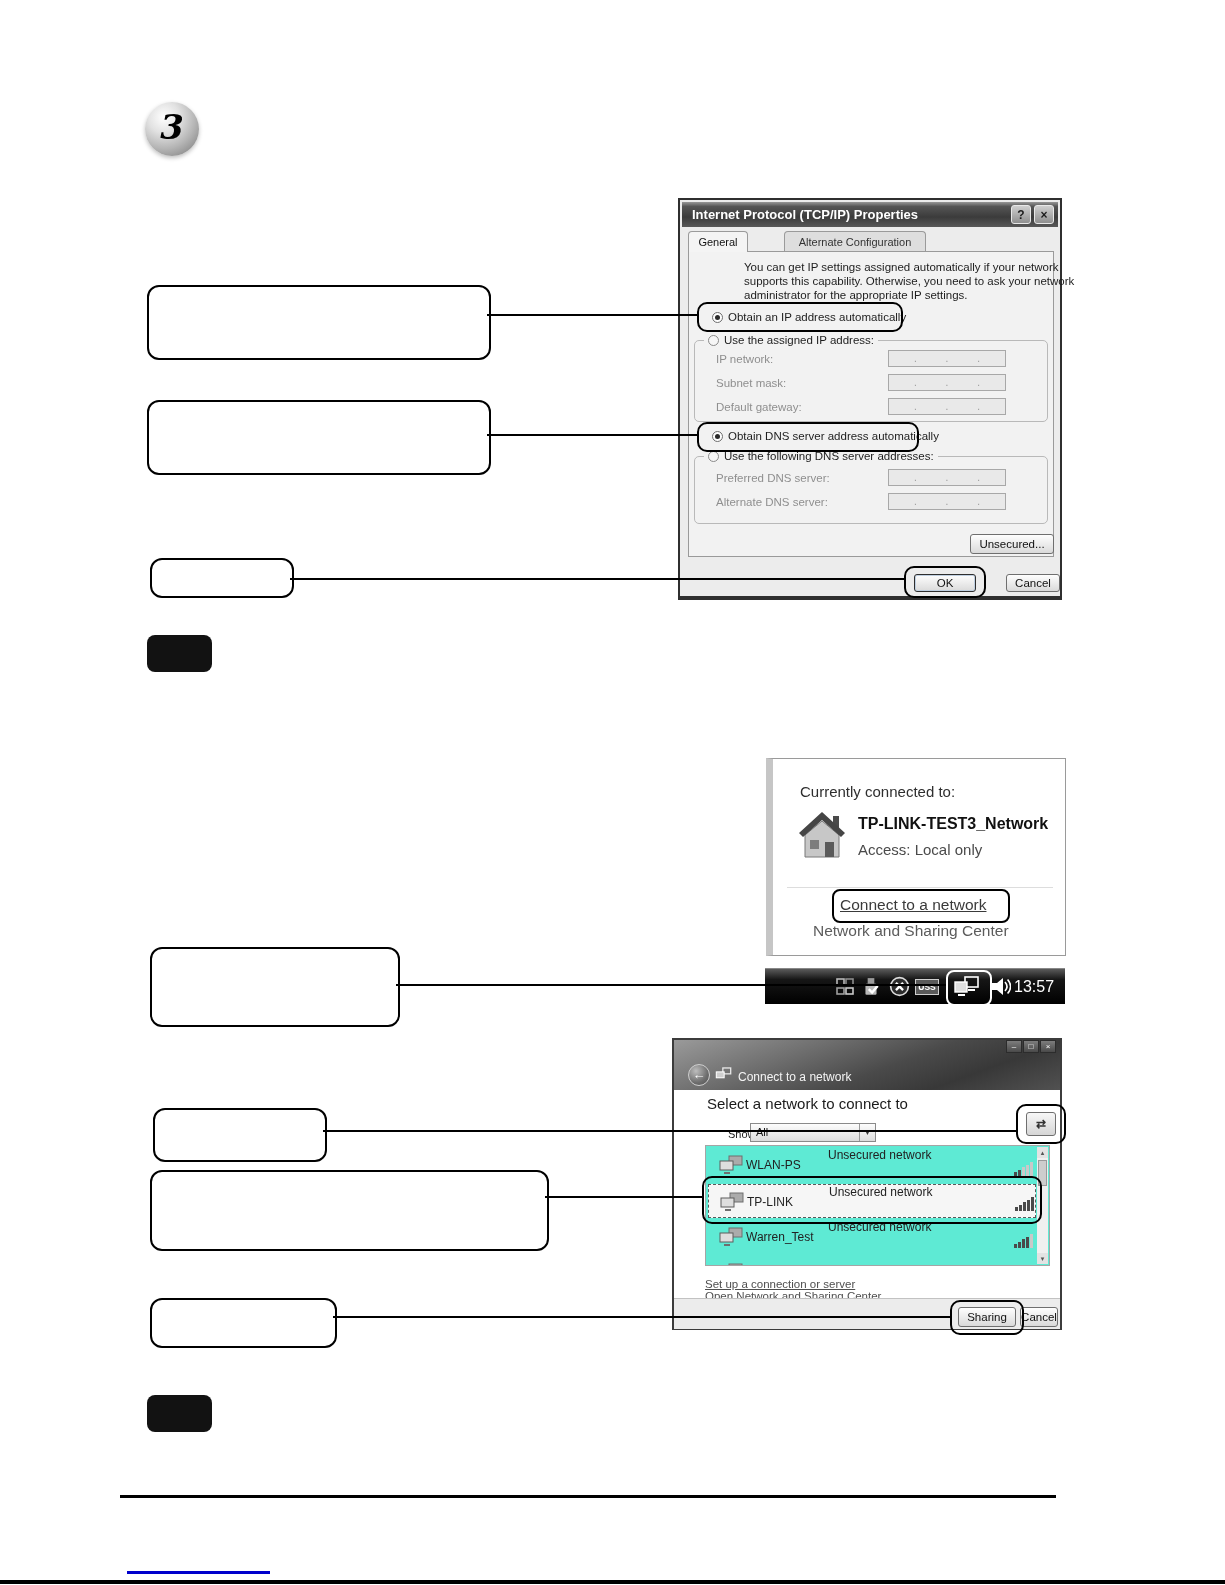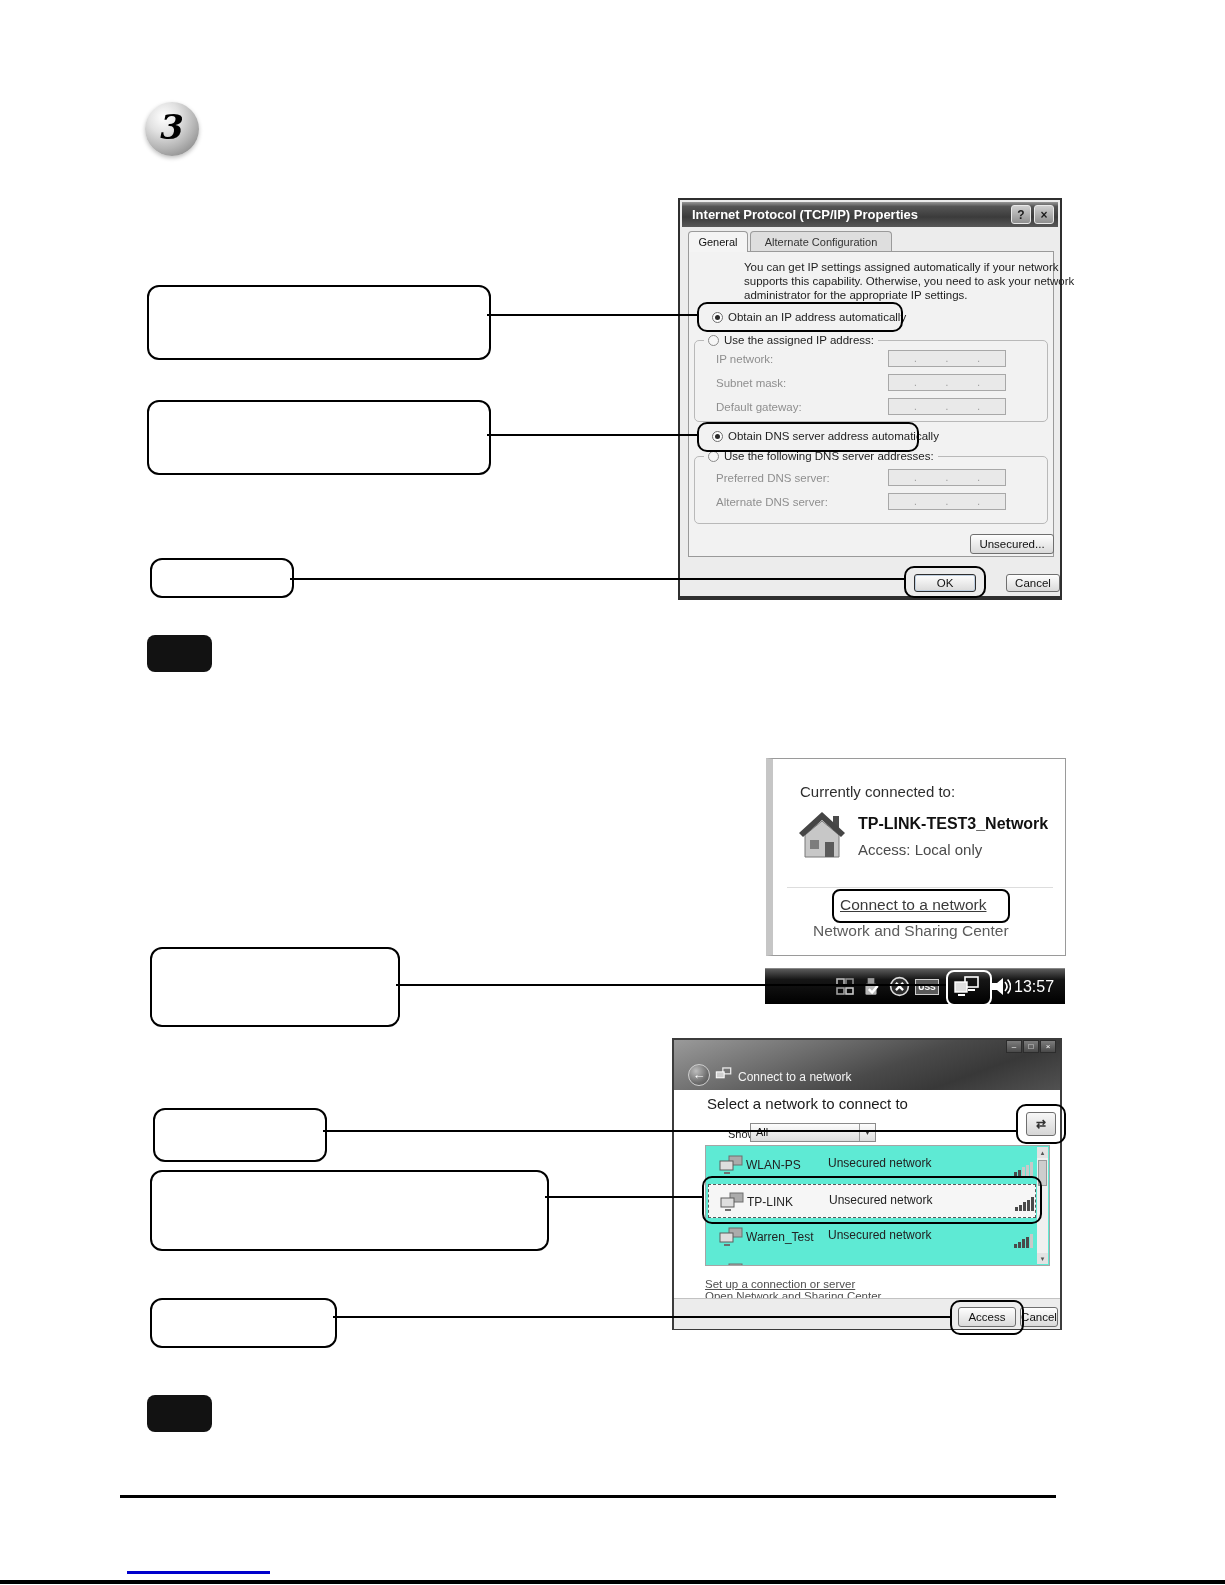--- a/index.html
+++ b/index.html
@@ -23,21 +23,21 @@
          border:2px solid #2f2f2f;border-bottom-width:4px;box-sizing:border-box;z-index:2;}
   .xptitle{position:absolute;left:2px;top:2px;width:376px;height:25px;
          background:linear-gradient(180deg,#979797 0%,#555 18%,#3b3b3b 60%,#585858 100%);}
   .xptitle .t{position:absolute;left:10px;top:0;line-height:25px;color:#fff;font-weight:bold;font-size:13px;}
   .xpbtn{position:absolute;top:3px;width:20px;height:19px;border:1px solid #e8e8e8;border-radius:3px;
          background:linear-gradient(180deg,#cfcfcf,#8f8f8f);color:#1c1c1c;font-weight:bold;font-size:12px;
          text-align:center;line-height:18px;box-sizing:border-box;}
   .xptab{position:absolute;height:21px;font-size:11px;text-align:center;line-height:21px;
          border:1px solid #9a9a9a;border-bottom:none;border-radius:4px 4px 0 0;box-sizing:border-box;}
   .xptab.active{background:#f4f4f4;z-index:2;}
-  .xptab.inactive{background:#dedede;color:#333;}
+  .xptab.inactive{background:#dedede;color:#333;margin-left:34px;}
   .xppage{position:absolute;left:8px;top:51px;width:366px;height:306px;background:#f2f2f2;
          border:1px solid #9a9a9a;box-sizing:border-box;}
   .xpdesc{position:absolute;left:20px;top:60px;width:350px;font-size:11.5px;line-height:14px;color:#1d1d1d;margin-left:44px;}
   .radio{position:absolute;width:11px;height:11px;border:1px solid #6e6e6e;border-radius:50%;background:#fdfdfd;box-sizing:border-box;}
   .radio.sel::after{content:"";position:absolute;left:2px;top:2px;width:5px;height:5px;border-radius:50%;background:#2a2a2a;}
   .rlabel{position:absolute;font-size:11.5px;color:#1d1d1d;white-space:nowrap;}
   .xpgroup{position:absolute;border:1px solid #b9b9b9;border-radius:5px;}
   .glabel{position:absolute;background:#f2f2f2;padding:0 4px;display:flex;align-items:center;gap:5px;
           font-size:11.5px;color:#1d1d1d;white-space:nowrap;}
   .glabel .r{width:11px;height:11px;border:1px solid #8a8a8a;border-radius:50%;background:#f6f6f6;box-sizing:border-box;}
@@ -81,21 +81,21 @@
   .vdrop .ar{position:absolute;right:0;top:0;width:15px;height:17px;border-left:1px solid #9a9a9a;
         text-align:center;font-size:7px;line-height:17px;color:#333;}
   .vrefresh{position:absolute;left:352px;top:72px;width:30px;height:24px;border:1px solid #6f6f6f;border-radius:3px;
         background:linear-gradient(180deg,#f7f7f7,#d6d6d6);text-align:center;line-height:22px;font-size:12px;
         font-weight:bold;color:#333;box-sizing:border-box;}
   .vlist{position:absolute;left:31px;top:105px;width:345px;height:121px;border:1px solid #a5a5a5;
         background:#5eead4;box-sizing:border-box;overflow:hidden;}
   .vrow{position:absolute;left:2px;width:328px;height:34px;}
   .vrow.selrow{border:1px dashed #5a5a5a;background:#f6f6f6;box-sizing:border-box;}
   .vrow .nm{position:absolute;left:38px;top:10px;font-size:12px;color:#222;}
-  .vrow .sec{position:absolute;left:120px;top:8px;font-size:12px;color:#222;}
+  .vrow .sec{position:absolute;left:120px;top:0;font-size:12px;color:#222;}
   .sig{position:absolute;left:306px;bottom:8px;width:26px;height:16px;}
   .sig i{display:inline-block;width:3px;margin-right:1px;vertical-align:bottom;background:#4a4a4a;}
   .sig i.off{background:#c9c9c9;}
   .vscroll{position:absolute;right:1px;top:1px;width:11px;height:117px;background:#f0f0f0;}
   .vscroll .th{position:absolute;left:1px;top:13px;width:9px;height:26px;background:#cdcdcd;border:1px solid #9a9a9a;box-sizing:border-box;}
   .vscroll .au,.vscroll .ad{position:absolute;left:0;width:11px;height:11px;text-align:center;font-size:7px;
         line-height:11px;color:#555;background:#e3e3e3;}
   .vscroll .au{top:0;} .vscroll .ad{bottom:0;}
   .vlink{position:absolute;left:31px;font-size:11.5px;color:#4f4f4f;text-decoration:underline;}
   .vfooter{position:absolute;left:0;top:258px;width:386px;height:30px;background:#ececec;border-top:1px solid #c2c2c2;}
@@ -288,21 +288,21 @@
         <div class="au">▴</div>
         <div class="th"></div>
         <div class="ad">▾</div>
       </div>
     </div>
 
     <div class="vlink" style="top:238px;">Set up a connection or server</div>
     <div class="vlink" style="top:250px;">Open Network and Sharing Center</div>
 
     <div class="vfooter"></div>
-    <div class="btn" style="left:284px;top:267px;width:58px;height:20px;line-height:18px;">Access</div>
+    <div class="btn" style="left:284px;top:267px;width:58px;height:20px;line-height:18px;">Sharing</div>
     <div class="btn" style="left:346px;top:267px;width:38px;height:20px;line-height:18px;">Cancel</div>
   </div>
 
   <div class="co" style="left:1016px;top:1104px;width:46px;height:36px;"></div>
   <div class="co" style="left:702px;top:1176px;width:336px;height:44px;"></div>
   <div class="co" style="left:950px;top:1300px;width:70px;height:31px;"></div>
 
   <div class="emptybox" style="left:153px;top:1108px;width:170px;height:50px;"></div>
   <div class="emptybox" style="left:150px;top:1170px;width:395px;height:77px;"></div>
   <div class="emptybox" style="left:150px;top:1298px;width:183px;height:46px;"></div>

